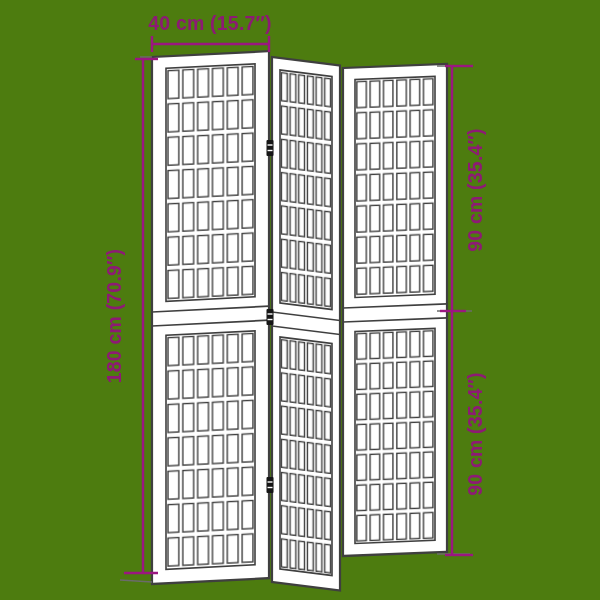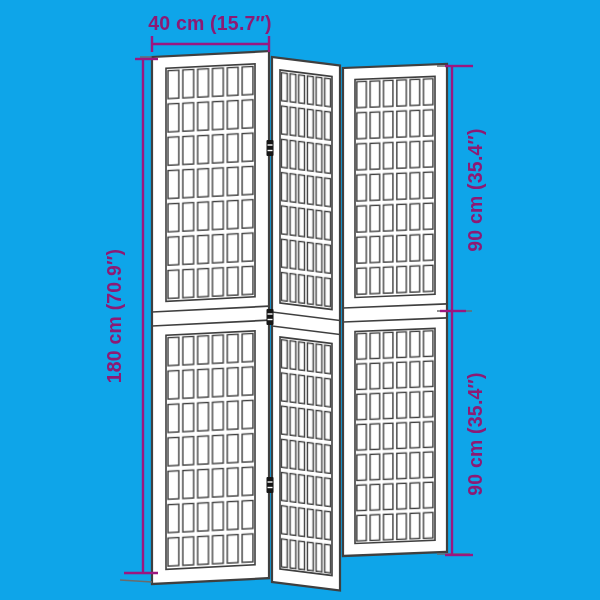--- a/index.html
+++ b/index.html
@@ -1,16 +1,16 @@
 <!DOCTYPE html>
 <html><head>
 <meta charset="utf-8">
 <style>
   html,body{margin:0;padding:0;background:#ffffff;width:600px;height:600px;overflow:hidden;}
-  .stage{position:relative;width:600px;height:600px;background:#0ea5e9;
+  .stage{position:relative;width:600px;height:600px;background:#4d7c0f;
          font-family:"Liberation Sans", sans-serif;}
   svg{display:block;}
   
   .panel-outline{fill:#ffffff;stroke:#3f3f3f;stroke-width:2.2;}
   .rail{stroke:#3f3f3f;stroke-width:1.7;}
   .grid-area{stroke:#3f3f3f;stroke-width:1.6;}
   .slat{fill:#ffffff;stroke:#3f3f3f;stroke-width:1.4;}
   .ext{stroke:#6b6b6b;stroke-width:1.5;}
   .hinge-body{fill:#161616;stroke:none;}
   .hinge-slit{stroke:#ffffff;stroke-width:1.4;}

